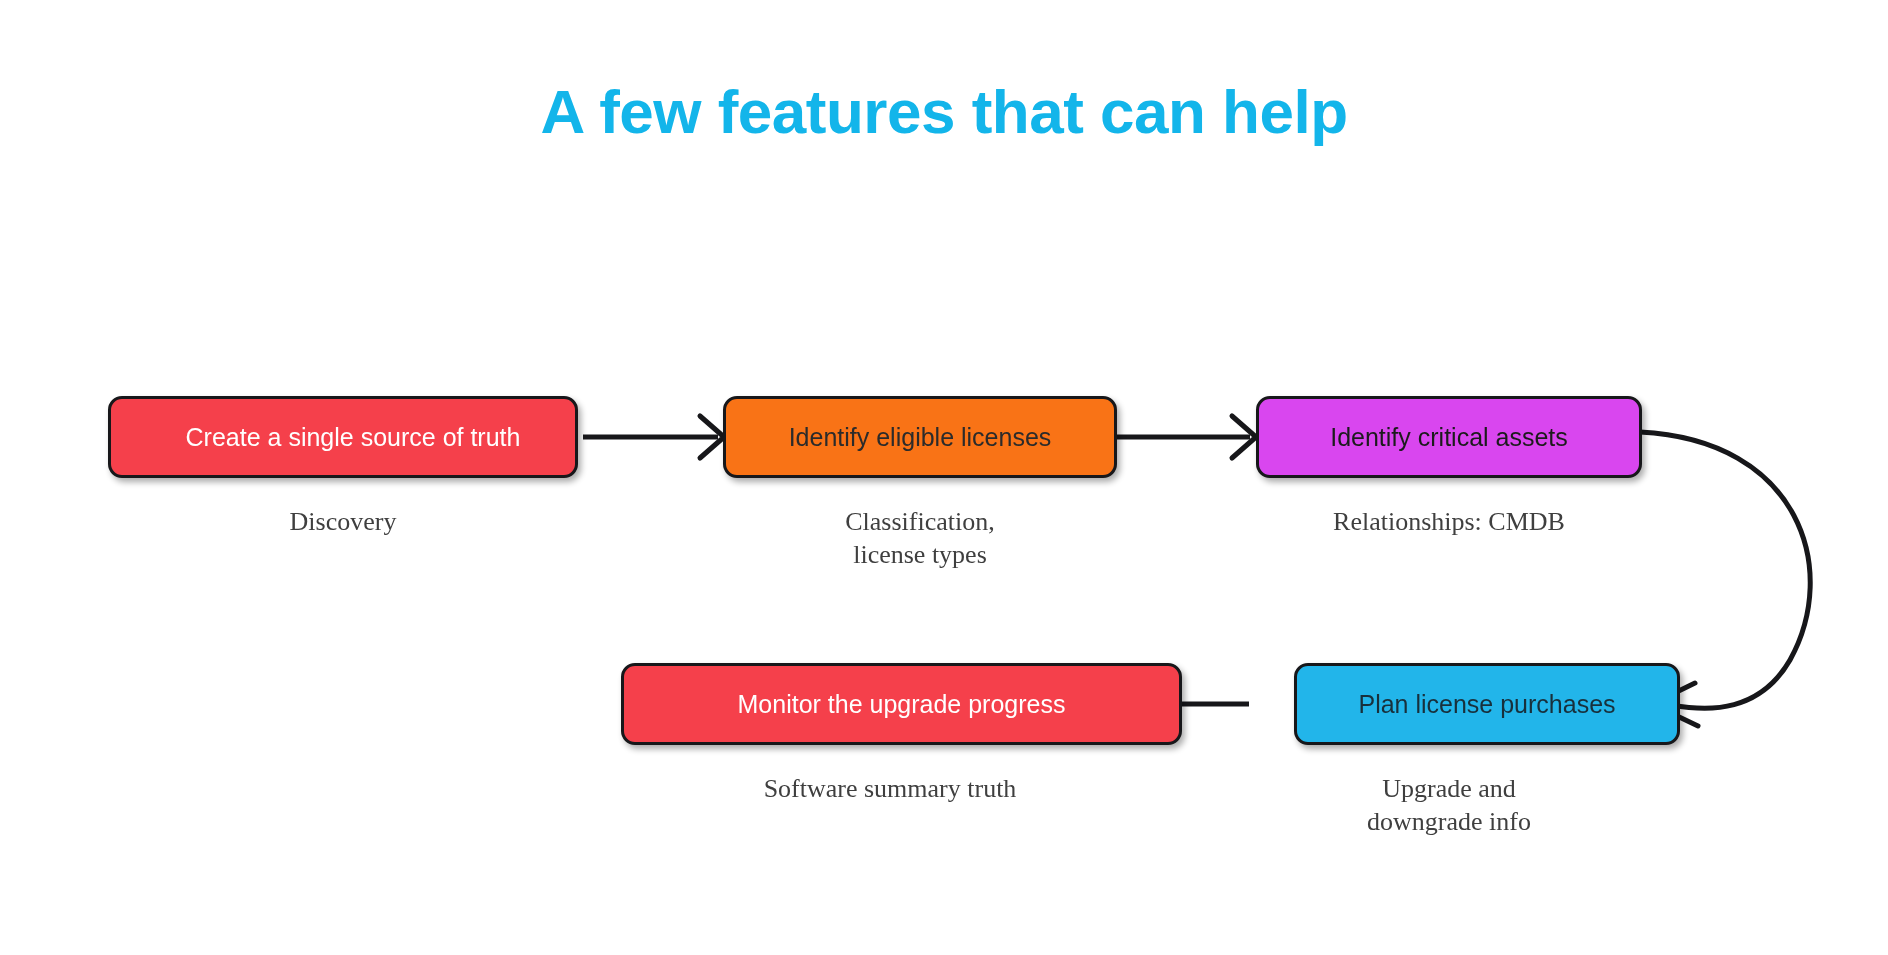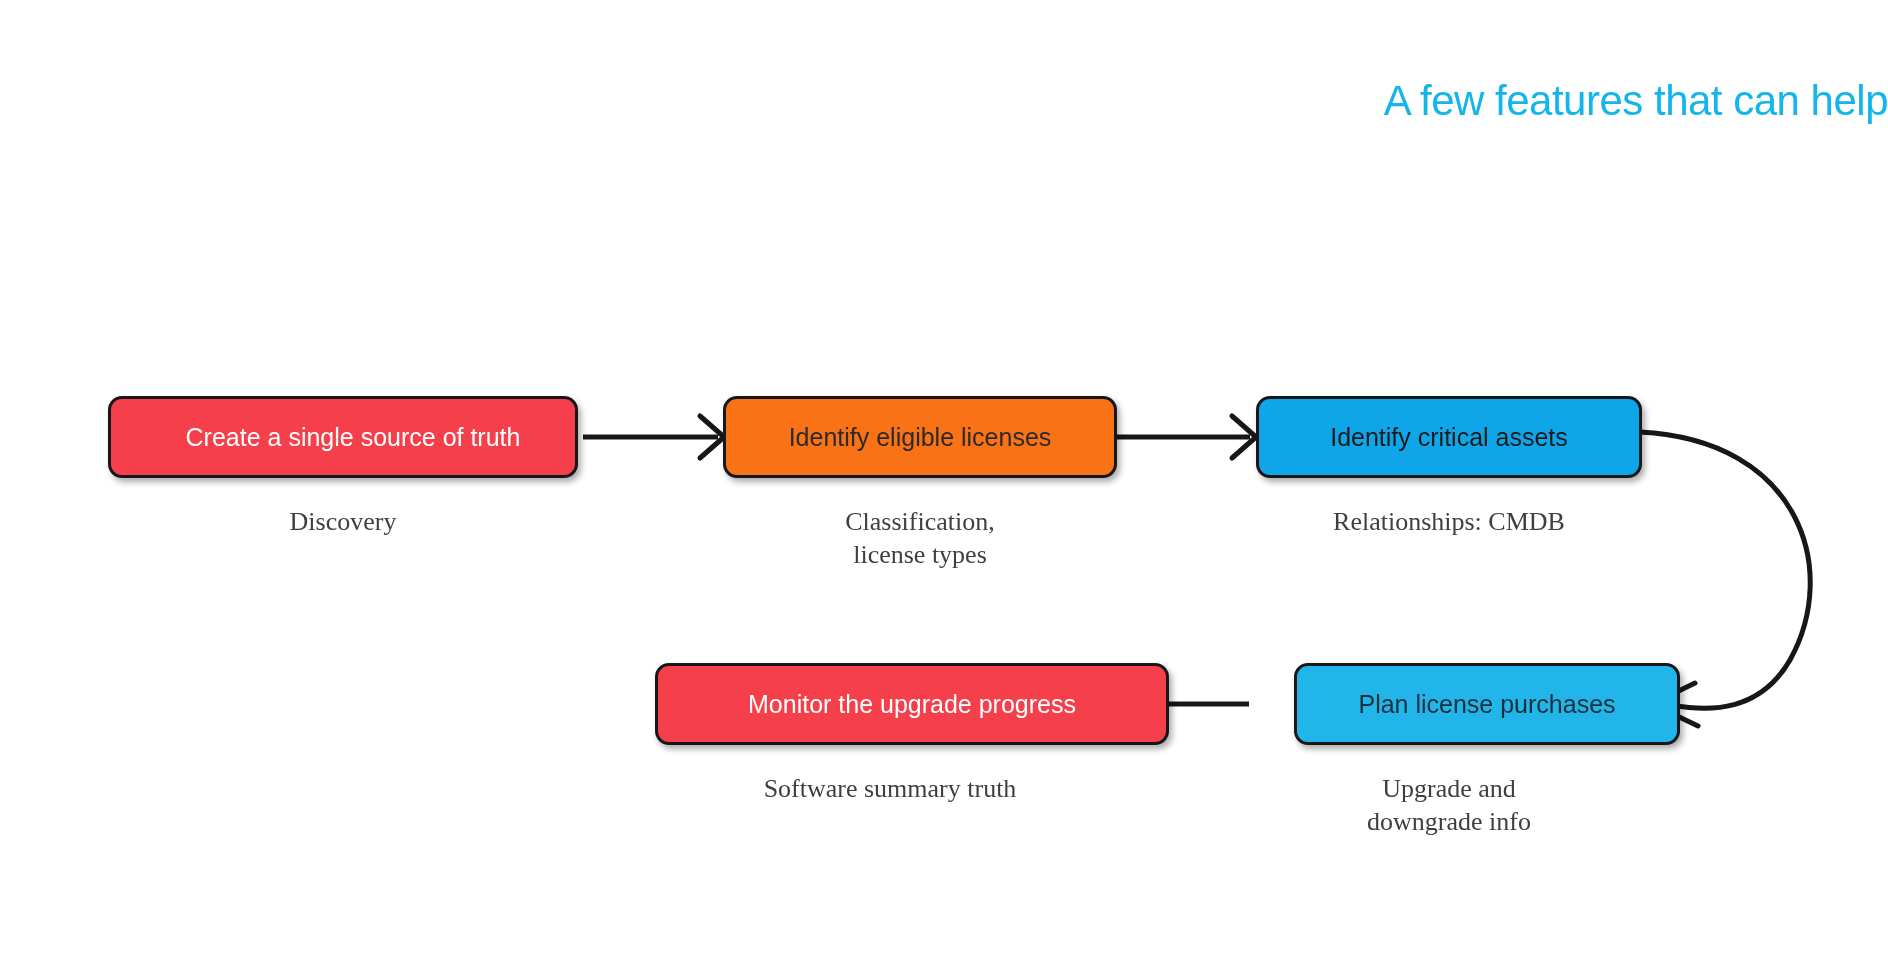--- a/index.html
+++ b/index.html
@@ -18,23 +18,23 @@
     position: relative;
     width: 1888px;
     height: 955px;
     background: #ffffff;
   }
   #slide-title {
     position: absolute;
     left: 0;
     top: 78px;
     width: 1888px;
-    text-align: right;
-    font-size: 42px;
-    font-weight: normal;
+    text-align: center;
+    font-size: 62px;
+    font-weight: bold;
     color: #13B5EA;
     letter-spacing: -0.5px;
     line-height: 1.1;
     font-family: "Liberation Sans", sans-serif;
   }
   #flow-svg {
     position: absolute;
     left: 0;
     top: 0;
     width: 1888px;
@@ -102,35 +102,35 @@
   </div>
 
   <div class="node-box" style="left:723px; top:396px; width:394px; height:82px; background:#f97316; color:#2B2B2B;">
     <span>Identify eligible licenses</span>
   </div>
   <div class="caption" style="left:723px; top:505px; width:394px;">
     <div>Classification,</div>
     <div>license types</div>
   </div>
 
-  <div class="node-box" style="left:1256px; top:396px; width:386px; height:82px; background:#0ea5e9; color:#1B1B1B;">
+  <div class="node-box" style="left:1256px; top:396px; width:386px; height:82px; background:#d946ef; color:#1B1B1B;">
     <span>Identify critical assets</span>
   </div>
   <div class="caption" style="left:1256px; top:505px; width:386px;">
     <div>Relationships: CMDB</div>
   </div>
 
   <div class="node-box" style="left:1256px; top:663px; width:386px; height:82px; background:#22B5EA; color:#18303C;margin-left:38px;">
     <span>Plan license purchases</span>
   </div>
   <div class="caption" style="left:1256px; top:772px; width:386px;">
     <div>Upgrade and</div>
     <div>downgrade info</div>
   </div>
 
-  <div class="node-box" style="left:655px; top:663px; width:514px; height:82px; background:#F5404B; color:#FFFFFF;">
+  <div class="node-box" style="left:621px; top:663px; width:561px; height:82px; background:#F5404B; color:#FFFFFF;">
     <span>Monitor the upgrade progress</span>
   </div>
   <div class="caption" style="left:625px; top:772px; width:530px;">
     <div>Software summary truth</div>
   </div>
 
 </div>
 
 </body></html>

